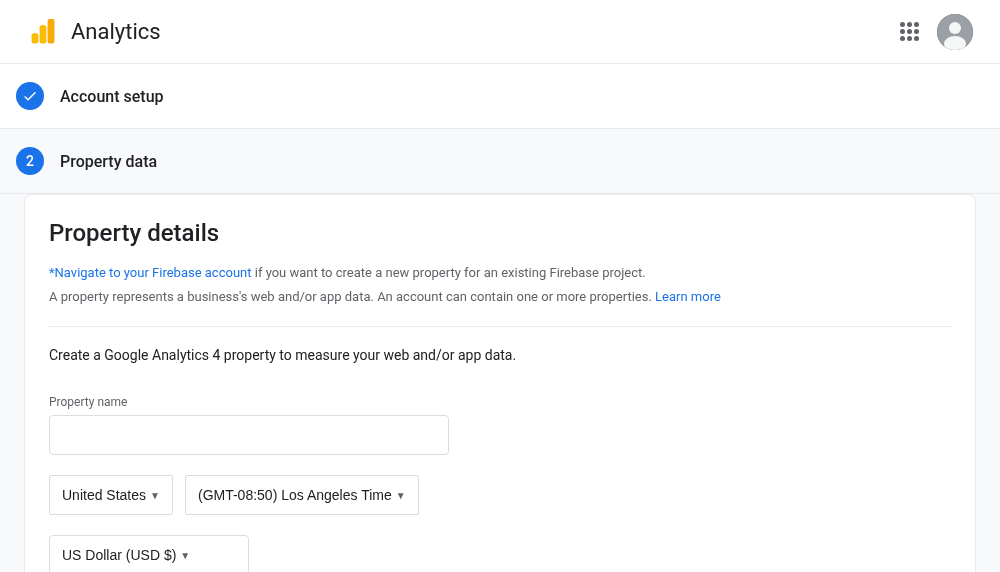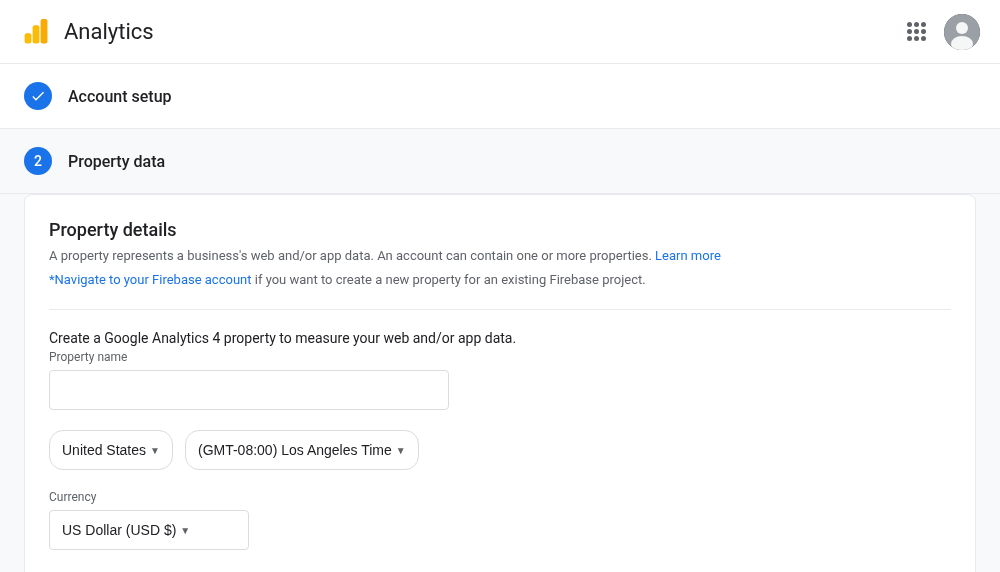--- a/index.html
+++ b/index.html
@@ -11,21 +11,21 @@
       min-height: 572px;
       display: flex;
       flex-direction: column;
     }
 
     
     .header {
       display: flex;
       align-items: center;
       justify-content: space-between;
-      padding: 0 20px;
+      padding: 0 27px;
       height: 64px;
       border-bottom: 1px solid #e8eaed;
     }
     .header-left {
       display: flex;
       align-items: center;
       gap: 12px;
     }
     .logo-icon {
       width: 32px;
@@ -66,21 +66,21 @@
     .avatar svg { width: 36px; height: 36px; }
 
     
     .steps-container {
       background: #fff;
     }
 
     .step {
       display: flex;
       align-items: center;
-      padding: 18px 24px;
+      padding: 18px 16px;
       border-bottom: 1px solid #e8eaed;
       background: #fff;
     }
     .step.active-step {
       background: #f8f9fa;
     }
 
     .step-number {
       width: 28px;
       height: 28px;
@@ -116,24 +116,24 @@
 
     .property-card {
       background: #fff;
       border: 1px solid #e8eaed;
       border-radius: 8px;
       padding: 24px;
       margin-bottom: 16px;
     }
 
     .property-details-title {
-      font-size: 18px;
+      font-size: 24px;
       font-weight: 500;
       color: #202124;
-      margin-bottom: 6px;
+      margin-bottom: 16px;
     }
 
     .property-desc {
       font-size: 13px;
       color: #5f6368;
       line-height: 1.5;
       margin-bottom: 4px;
     }
 
     .property-desc a, .firebase-link {
@@ -143,32 +143,33 @@
 
     .divider {
       border: none;
       border-top: 1px solid #e8eaed;
       margin: 20px 0;
     }
 
     .measure-text {
       font-size: 14px;
       color: #202124;
-      margin-bottom: 4px;
+      margin-bottom: 12px;
     }
 
     .form-group {
       margin-bottom: 20px;
     }
 
     .form-label {
       font-size: 12px;
       color: #5f6368;
       margin-bottom: 6px;
       display: block;
+      margin-top: 32px;
     }
 
     .text-input {
       width: 400px;
       height: 40px;
       border: 1px solid #dadce0;
       border-radius: 4px;
       padding: 0 12px;
       font-size: 14px;
       color: #202124;
@@ -181,21 +182,21 @@
       gap: 12px;
       align-items: center;
     }
 
     .select-btn {
       display: flex;
       align-items: center;
       gap: 4px;
       padding: 8px 12px;
       border: 1px solid #dadce0;
-      border-radius: 14px;
+      border-radius: 2px;
       background: #fff;
       font-size: 14px;
       color: #202124;
       cursor: pointer;
       height: 40px;
     }
 
     .chevron {
       font-size: 10px;
       color: #5f6368;
@@ -289,52 +290,51 @@
     </div>
     <span class="step-label">Property data</span>
   </div>
 
   <div class="step-content">
 
     <div class="property-card">
 
       <h2 class="property-details-title">Property details</h2>
       <p class="property-desc">
+        <a href="#" class="firebase-link">*Navigate to your Firebase account</a>
+        <span> if you want to create a new property for an existing Firebase project.</span>
+      </p>
+      <p class="property-desc">
         <span>A property represents a business's web and/or app data. An account can contain one or more properties.</span>
         <a href="#">Learn more</a>
-      </p>
-      <p class="property-desc">
-        <a href="#" class="firebase-link">*Navigate to your Firebase account</a>
-        <span> if you want to create a new property for an existing Firebase project.</span>
       </p>
 
       <hr class="divider">
 
       <p class="measure-text">Create a Google Analytics 4 property to measure your web and/or app data.</p>
 
       <div class="form-group">
         <label class="form-label">Property name</label>
         <input type="text" class="text-input" value="" style="">
       </div>
 
       <div class="form-group">
         <div class="select-group">
           <button class="select-btn">
             <span>United States</span>
             <span class="chevron">▼</span>
           </button>
           <button class="select-btn">
-            <span>(GMT-08:00) Los Angeles Time</span>
+            <span>(GMT-08:50) Los Angeles Time</span>
             <span class="chevron">▼</span>
           </button>
         </div>
       </div>
 
       <div class="form-group">
-        <label class="form-label">Currency</label>
         <button class="currency-select">
           <span>US Dollar (USD $)</span>
           <span class="chevron">▼</span>
         </button>
       </div>
 
     </div>
 
   </div>
 </div>

